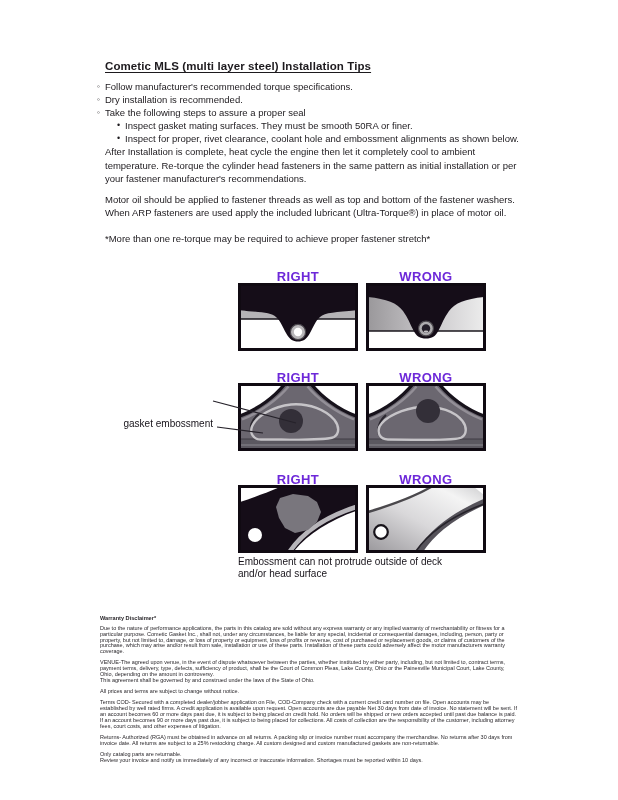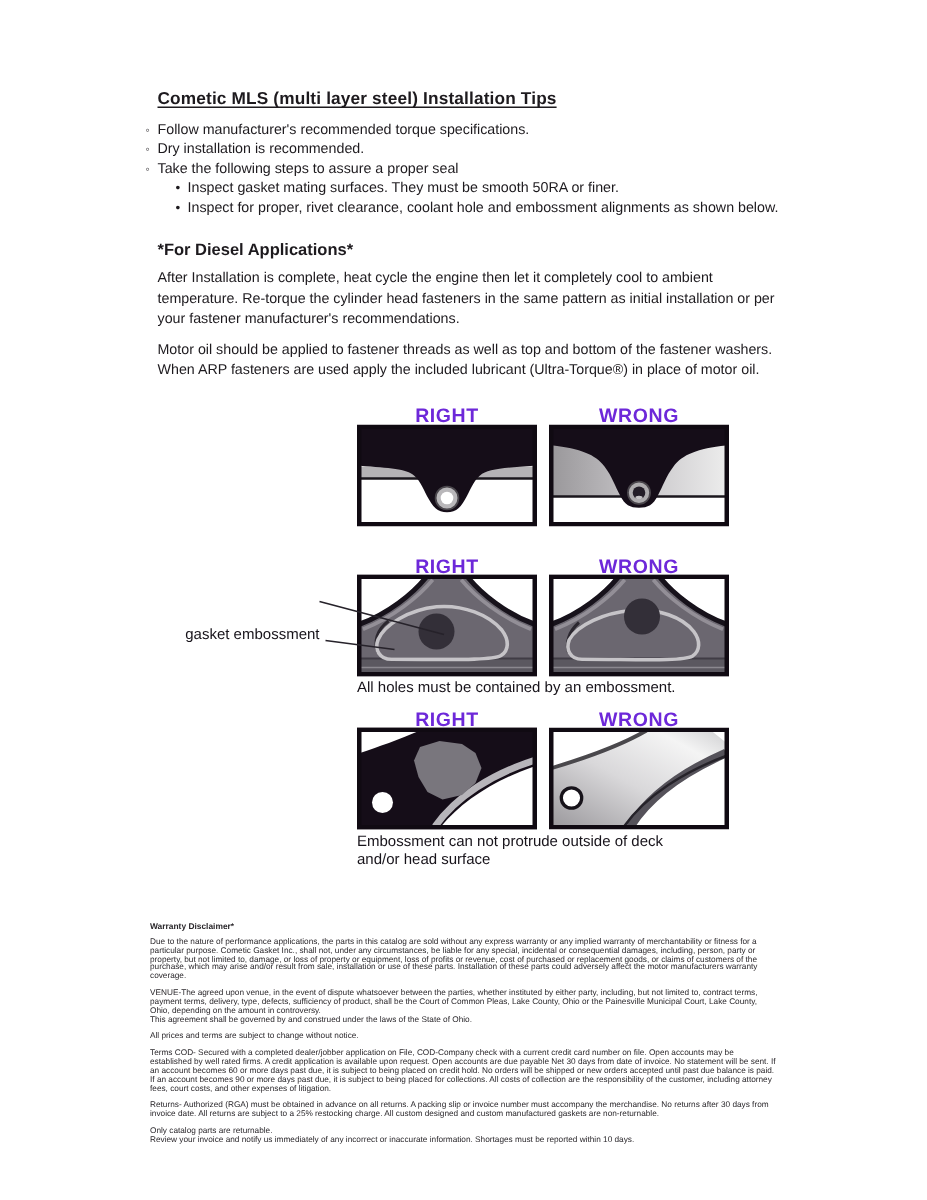--- a/index.html
+++ b/index.html
@@ -56,23 +56,23 @@
     </div>
     <div class="bullet-row sub">
       <span class="b">•</span>
       <span>Inspect gasket mating surfaces.  They must be smooth 50RA or finer.</span>
     </div>
     <div class="bullet-row sub">
       <span class="b">•</span>
       <span>Inspect for proper, rivet clearance, coolant hole and embossment alignments as shown below.</span>
     </div>
 
-    <div class="diesel-head">*For Diesel Applications*</div>
     <div class="para">After Installation is complete, heat cycle the engine then let it completely cool to ambient temperature. Re-torque the cylinder head fasteners in the same pattern as initial installation or per your fastener manufacturer's recommendations.</div>
     <div class="para">Motor oil should be applied to fastener threads as well as top and bottom of the fastener washers. When ARP fasteners are used apply the included lubricant (Ultra-Torque®) in place of motor oil.</div>
+    <div class="para" style="margin-top:12px;">*More than one re-torque may be required to achieve proper fastener stretch*</div>
   </div>
 
   <div class="dg-head" style="left:238px;top:229px;">RIGHT</div>
   <div class="dg-head" style="left:366px;top:229px;">WRONG</div>
 
   <div class="dg-panel" style="left:238px;top:243px;">
     <svg viewBox="0 0 120 68" width="120" height="68">
       <rect width="120" height="68" fill="#ffffff"></rect>
       <rect x="2" y="28" width="116" height="8" fill="#b5b3b6"></rect>
       <line x1="2" y1="36" x2="118" y2="36" stroke="#1a161c" stroke-width="1.6"></line>
@@ -136,21 +136,20 @@
       <circle cx="62" cy="28" r="12" fill="#332f38"></circle>
       <path d="M2,2 L46,2 C37,13 21,26 2,33 Z" fill="#ffffff"></path>
       <path d="M46,2 C37,13 21,26 2,33" fill="none" stroke="#17121b" stroke-width="3.4"></path>
       <path d="M50.5,3.5 C41,15 24,28.5 4,36.5" fill="none" stroke="#938f97" stroke-width="2.4"></path>
       <path d="M74,2 L118,2 L118,33 C99,26 83,13 74,2 Z" fill="#ffffff"></path>
       <path d="M74,2 C83,13 99,26 118,33" fill="none" stroke="#17121b" stroke-width="3.4"></path>
       <path d="M69.5,3.5 C79,15 96,28.5 116,36.5" fill="none" stroke="#938f97" stroke-width="2.4"></path>
       <rect x="1.5" y="1.5" width="117" height="65" fill="none" stroke="#100a12" stroke-width="3"></rect>
     </svg>
   </div>
-  <div class="dg-caption" style="left:238px;top:413px;">All holes must be contained by an embossment.</div>
 
   <svg class="leader-svg" width="210" height="60">
     <line x1="113" y1="21" x2="196" y2="43" stroke="#26222a" stroke-width="1.1"></line>
     <line x1="117" y1="47" x2="163" y2="53" stroke="#26222a" stroke-width="1.1"></line>
   </svg>
 
   <div class="dg-head" style="left:238px;top:432px;">RIGHT</div>
   <div class="dg-head" style="left:366px;top:432px;">WRONG</div>
 
   <div class="dg-panel" style="left:238px;top:445px;">

